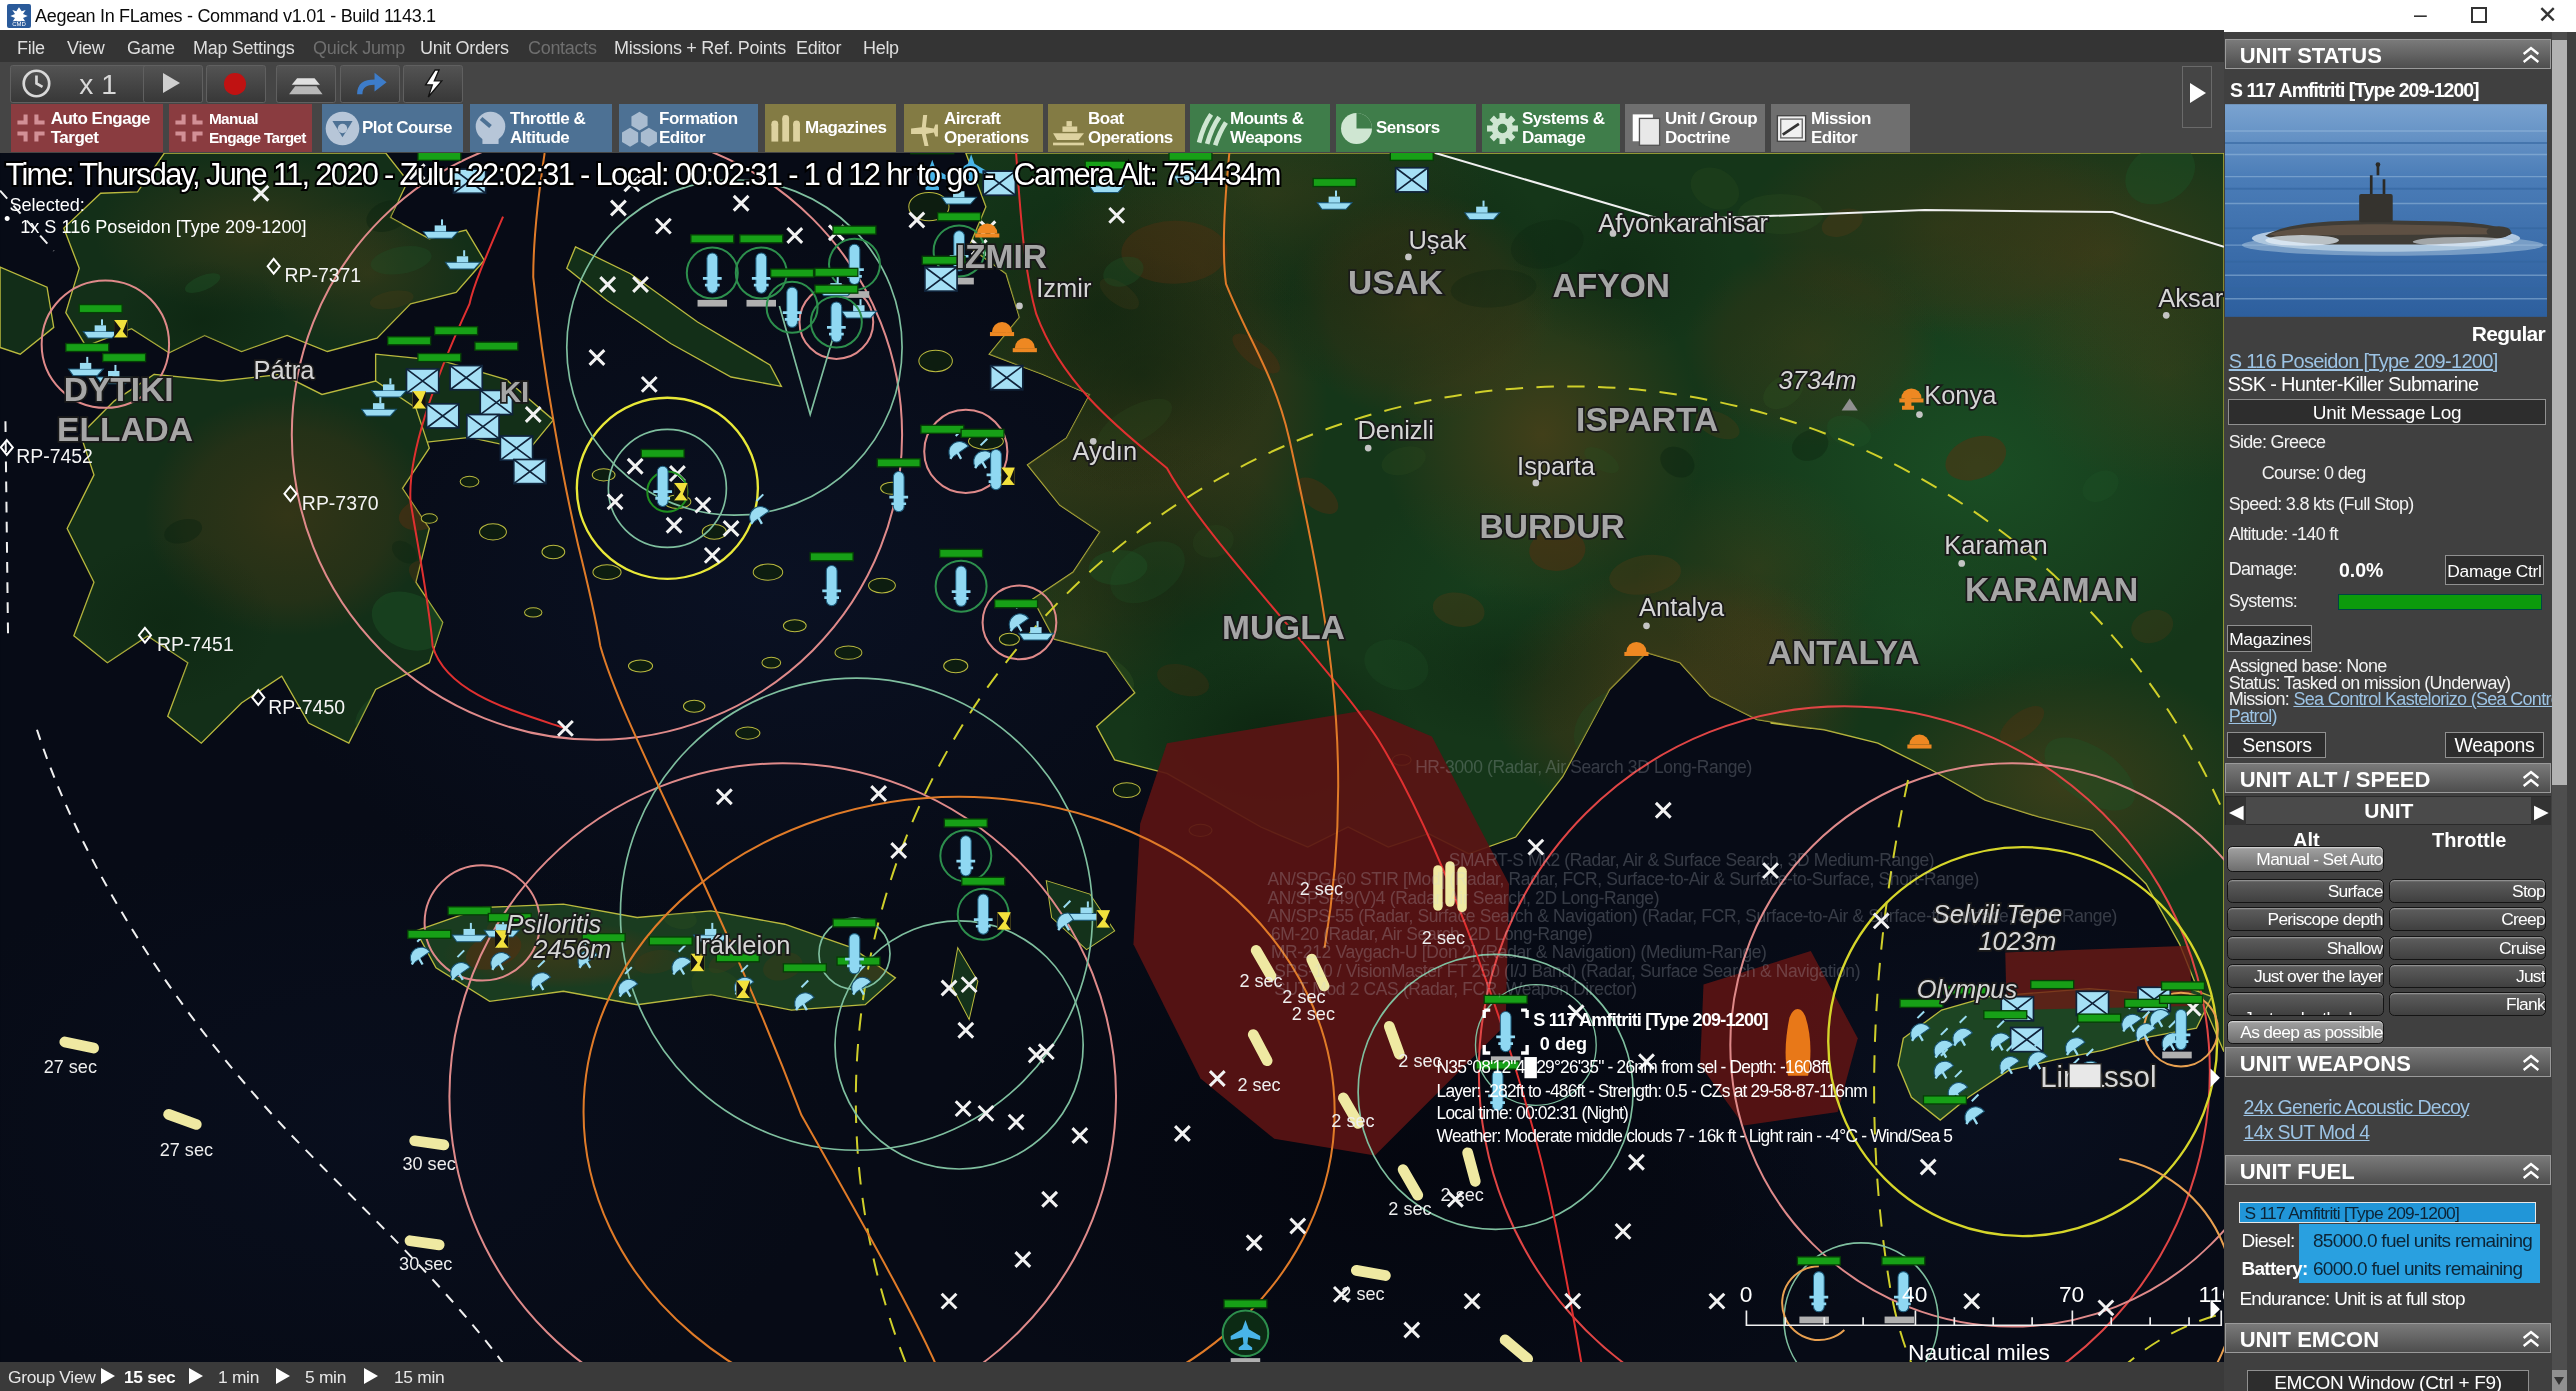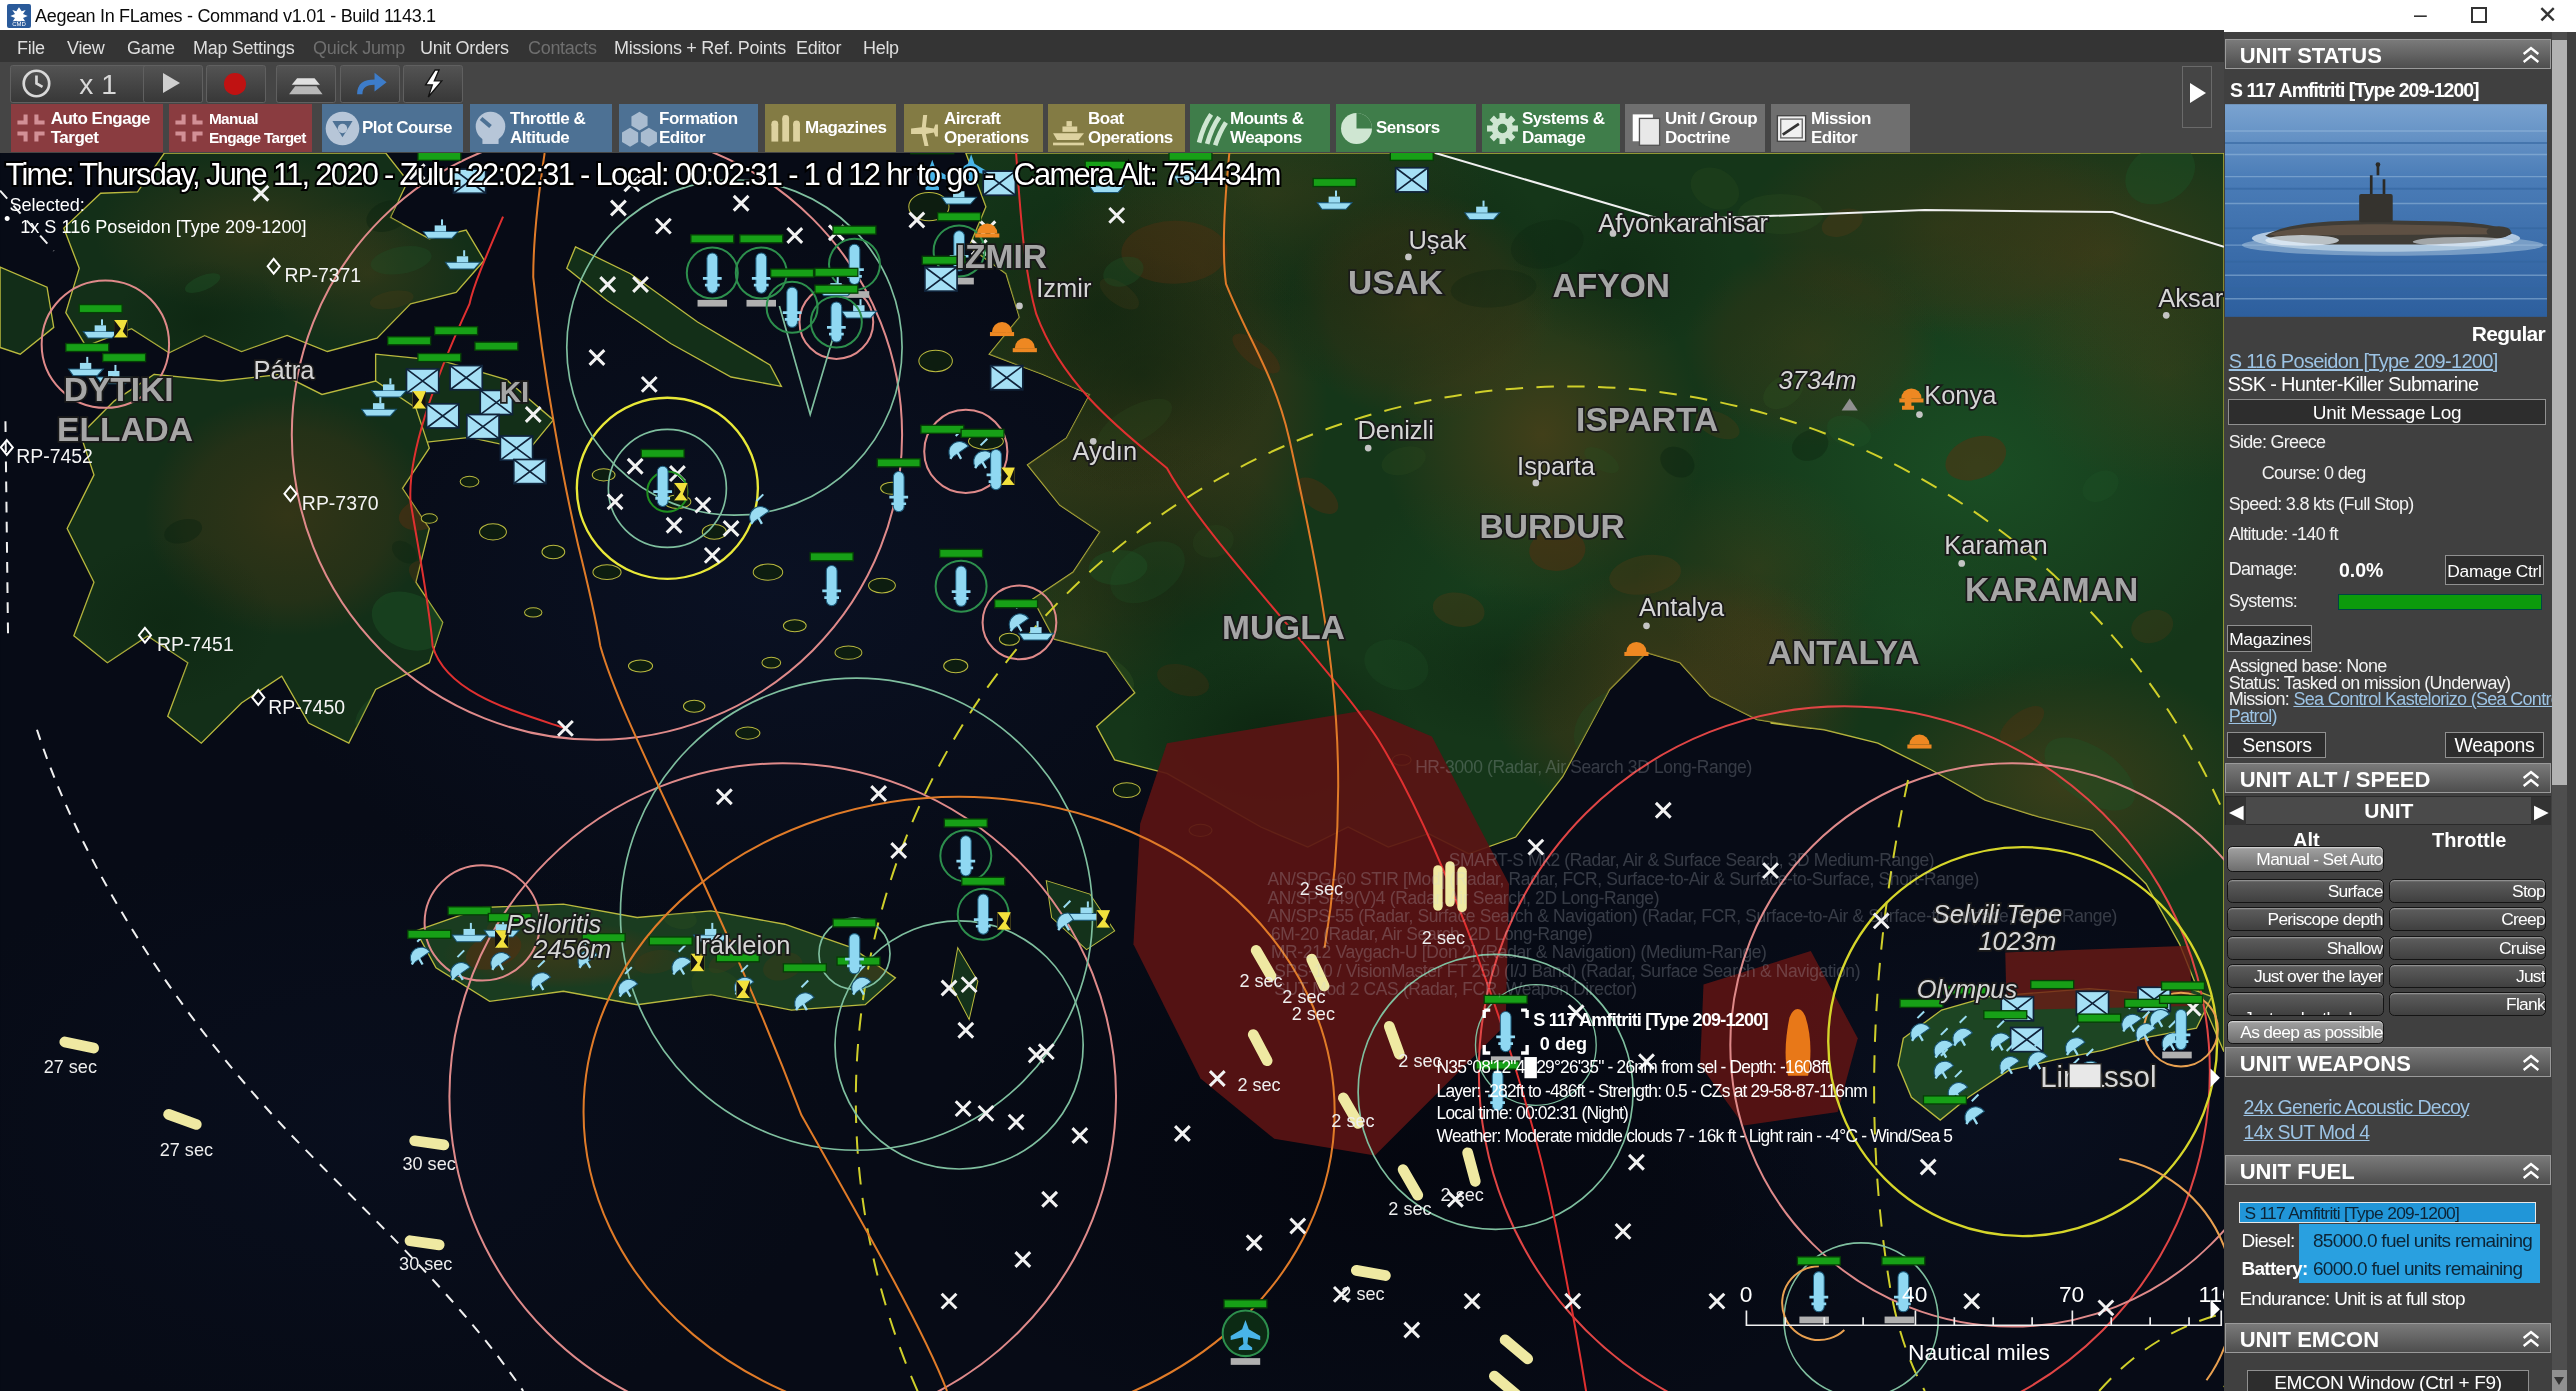--- a/index.html
+++ b/index.html
@@ -935,20 +935,31 @@
           <text x="3278" y="1714">110</text>
  <text x="2845" y="1800">Nautical miles</text>
 </g>
 <g fill="#ffffff">
           <path d="M3296 1365 l14 14 -14 14 z"></path>
           <path d="M3296 1710 l14 14 -14 14 z"></path>
         </g>
 </svg>
 </div>
 
+<div class="abs" id="groupbar">
+  <span style="left:8px">Group View</span>
+  <div class="tri" style="left:101px"></div>
+      <b style="left:124px">15 sec</b>
+  <div class="tri" style="left:189px"></div>
+      <span style="left:218px">1 min</span>
+  <div class="tri" style="left:276px"></div>
+      <span style="left:305px">5 min</span>
+  <div class="tri" style="left:364px"></div>
+      <span style="left:394px">15 min</span>
+</div>
 
 <div class="abs" id="sidebar">
   <div class="hdr" style="top:7.4px;">
         <div class="tx">UNIT STATUS</div>
         <svg width="20" height="18" viewBox="0 0 30 27">
           <path d="M4 12 L15 3 L26 12 M4 24 L15 15 L26 24" stroke="#fff" stroke-width="3.5" fill="none"></path>
         </svg>
       </div>
   <div class="abs" style="left:6px;top:47px;font-size:19.5px;letter-spacing:-1px;font-weight:700;color:#fff;">S 117 Amfitriti [Type 209-1200]</div>
   <div class="abs" style="left:1.3px;top:72px;width:322px;height:213px;">

